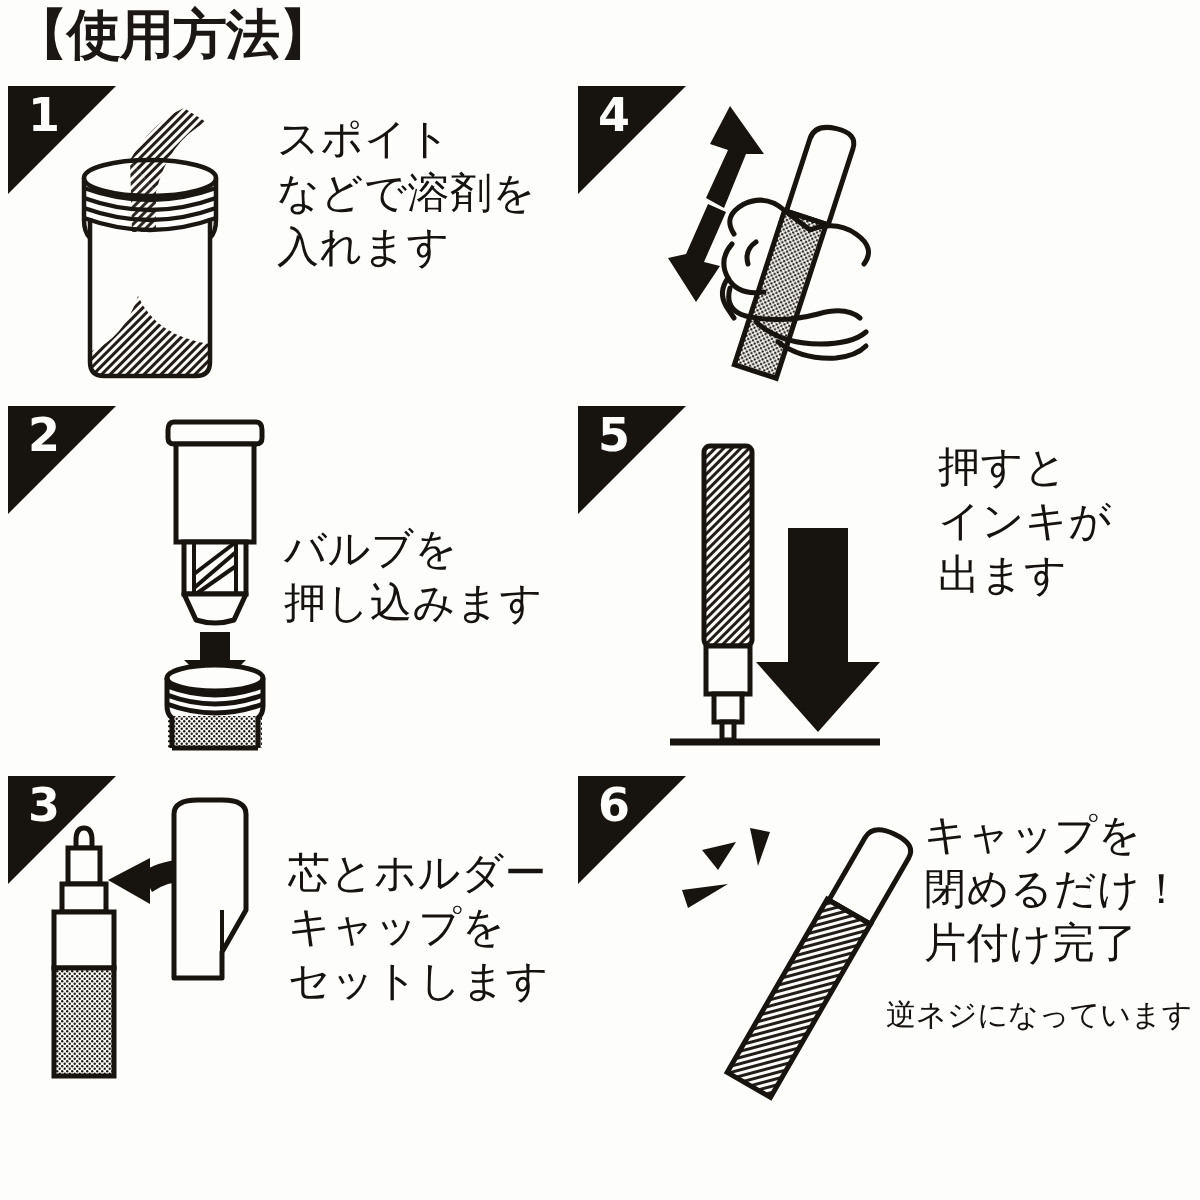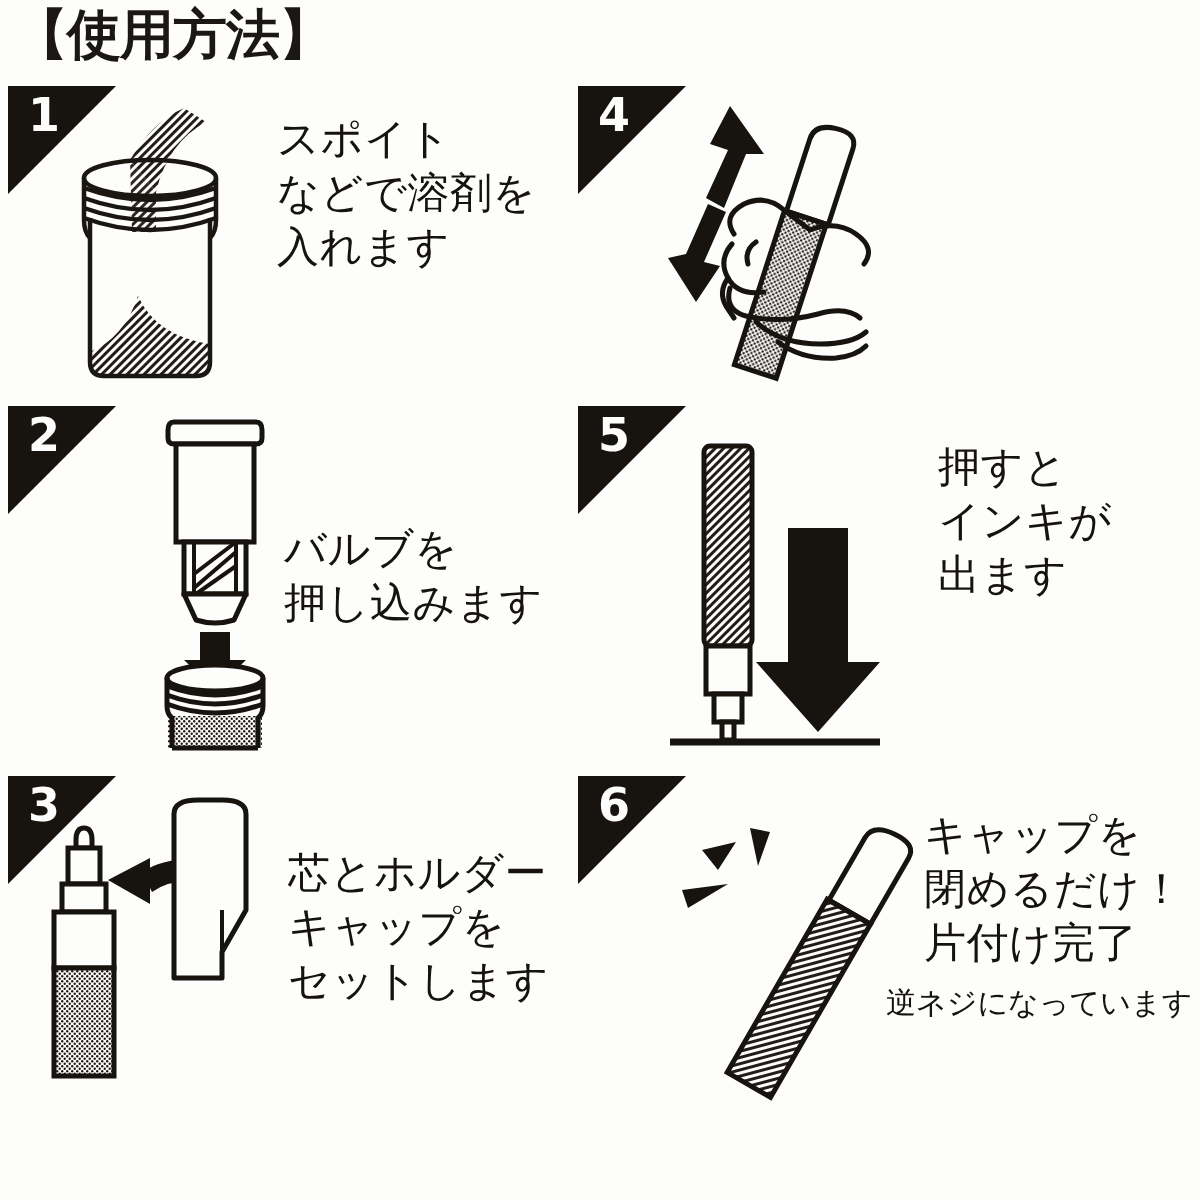--- a/index.html
+++ b/index.html
@@ -352,17 +352,17 @@
 
             <path d="M118 92 L118 20 Q118 4 142 2 Q166 0 166 16 L166 92 Z" fill="#fdfdfb" stroke="#17130f" stroke-width="5" stroke-linejoin="round"></path>
             <line x1="118" y1="92" x2="166" y2="92" stroke="#17130f" stroke-width="5"></line>
           </g>
         </svg>
       </div>
 
       <div class="cap big" style="left:354px;top:36px;">キャップを
 閉めるだけ！
 片付け完了</div>
-      <div class="cap sub" style="left:316px;top:212px;">逆ネジになっています</div>
+      <div class="cap sub" style="left:316px;top:224px;">逆ネジになっています</div>
     </div>
 
   </div>
 </div>
 
 </body></html>

